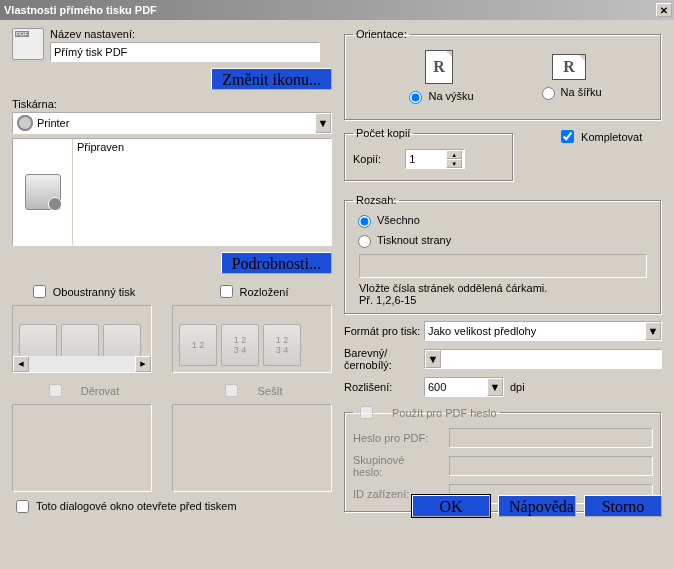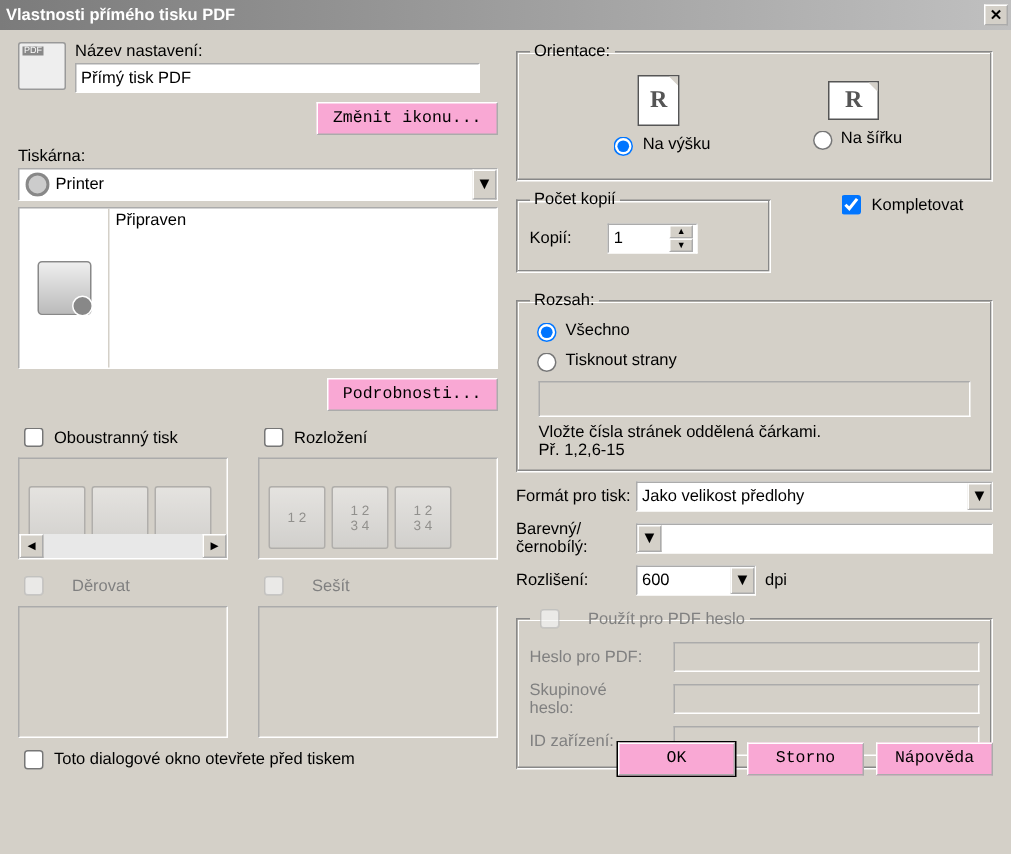--- a/index.html
+++ b/index.html
@@ -63,23 +63,23 @@
     font-family: inherit;
     font-size: 11px;
     border: 1px inset #fff;
     background: #fff;
     padding: 2px 3px;
     height: 20px;
   }
   input[type=text]:disabled { background: #d4d0c8; color: #808080; }
 
   .btn {
-    font-family: Liberation Mono, monospace;
-    font-size: 11px;
-    background: #f9a8d4;
+    font-family: Liberation Serif, serif;
+    font-size: 16px;
+    background: #1d4ed8;
     border: 1px outset #fff;
     padding: 2px 10px;
     height: 22px;
     cursor: pointer;
   }
   .btn.default { box-shadow: 0 0 0 1px #000; }
 
   fieldset {
     border: 1px solid #888;
     border-top-color: #888;
@@ -164,21 +164,21 @@
     width: 60px; height:20px;
   }
   .spinner input { border:none; width:40px; padding:0 3px; height:18px; }
   .spinner .sp-btns { width:16px; display:flex; flex-direction:column; }
   .spinner .sp-btns div {
     flex:1; background:#d4d0c8; border:1px outset #fff;
     font-size:6px; display:flex; align-items:center; justify-content:center;
     cursor:pointer;
   }
 
-  .chk { display:flex; align-items:center; gap:4px; }
+  .chk { display:flex; align-items:center; gap:4px;justify-content:center; }
   .chk input { width:13px; height:13px; }
 
   .toolbar-panel {
     border: 1px inset #fff;
     background: #d4d0c8;
     height: 68px;
     position: relative;
     display:flex;
     align-items:flex-end;
     padding: 6px;
@@ -437,16 +437,16 @@
     </div>
   </div>
 
   <div class="footer">
     <label class="chk">
       <input type="checkbox" style="">
       <span>Toto dialogové okno otevřete před tiskem</span>
     </label>
     <div class="spacer"></div>
     <button class="btn default">OK</button>
+    <button class="btn">Nápověda</button>
     <button class="btn">Storno</button>
-    <button class="btn">Nápověda</button>
   </div>
 </div>
 
 </body></html>

